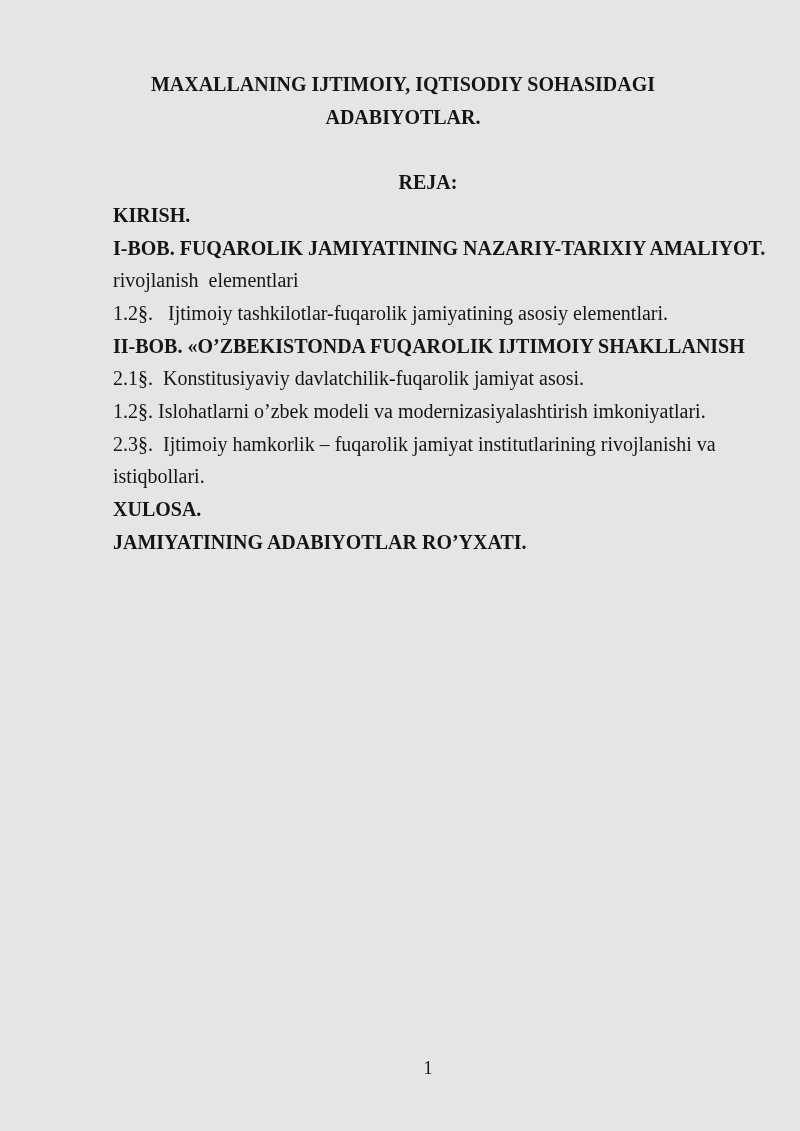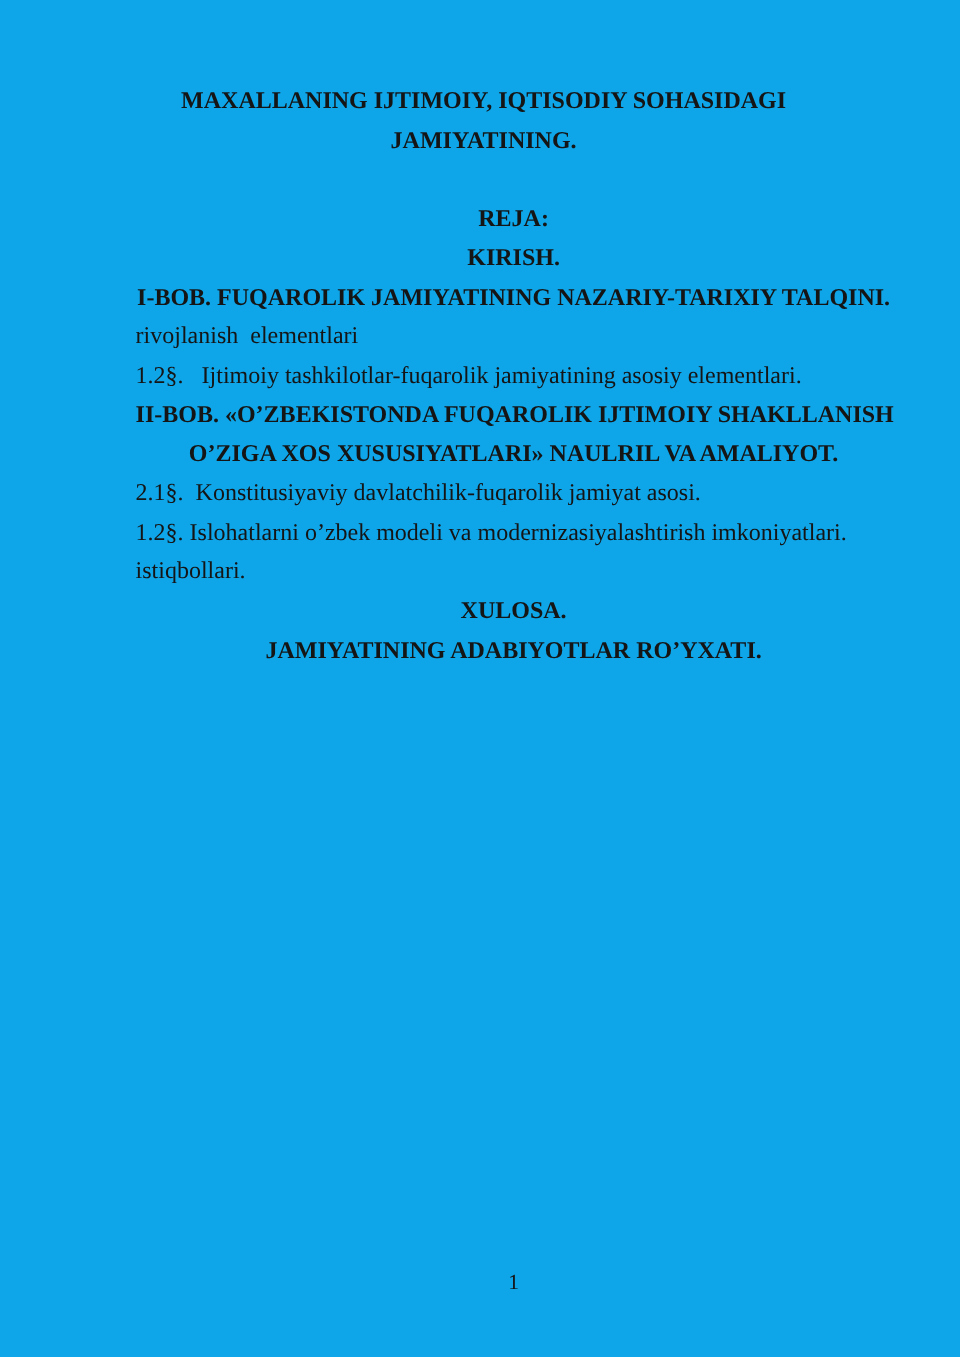--- a/index.html
+++ b/index.html
@@ -22,48 +22,48 @@
     right: 57px;
     top: 68px;
   }
   .line {
     white-space: pre;
     font-size: 20px;
     line-height: 32.7px;
     min-height: 32.7px;
     text-align: left;
   }
-  .line.bold   { font-weight: bold; text-align: center; }
+  .line.bold   { font-weight: bold; }
   .line.center { text-align: center; }
   .line.offset { margin-right: 50px; }
   .footer {
     position: absolute;
     left: 113px;
     right: 57px;
     top: 1058px;
     text-align: center;
     font-size: 18px;
     line-height: 21px;
   }
 </style>
 </head>
 <body>
 
-<div class="page" style="background: #0ea5e9; color: rgb(21, 21, 21);">
+<div class="page" style="background: #e5e5e5; color: rgb(21, 21, 21);">
   <div class="doc-body" id="doc-lines">
       <div class="line bold center offset">MAXALLANING IJTIMOIY, IQTISODIY SOHASIDAGI</div>
-      <div class="line bold center offset">JAMIYATINING.</div>
+      <div class="line bold center offset">ADABIYOTLAR.</div>
       <div class="line regular"></div>
       <div class="line bold center">REJA:</div>
       <div class="line bold">KIRISH.</div>
-      <div class="line bold">I-BOB. FUQAROLIK JAMIYATINING NAZARIY-TARIXIY TALQINI.</div>
+      <div class="line bold">I-BOB. FUQAROLIK JAMIYATINING NAZARIY-TARIXIY AMALIYOT.</div>
       <div class="line regular">rivojlanish  elementlari</div>
       <div class="line regular">1.2§.   Ijtimoiy tashkilotlar-fuqarolik jamiyatining asosiy elementlari.</div>
       <div class="line bold">II-BOB. «O’ZBEKISTONDA FUQAROLIK IJTIMOIY SHAKLLANISH</div>
-      <div class="line bold">O’ZIGA XOS XUSUSIYATLARI» NAULRIL VA AMALIYOT.</div>
       <div class="line regular">2.1§.  Konstitusiyaviy davlatchilik-fuqarolik jamiyat asosi.</div>
       <div class="line regular">1.2§. Islohatlarni o’zbek modeli va modernizasiyalashtirish imkoniyatlari.</div>
+      <div class="line regular">2.3§.  Ijtimoiy hamkorlik – fuqarolik jamiyat institutlarining rivojlanishi va</div>
       <div class="line regular">istiqbollari.</div>
       <div class="line bold">XULOSA.</div>
       <div class="line bold">JAMIYATINING ADABIYOTLAR RO’YXATI.</div>
     </div>
   <div class="footer">1</div>
 </div>
 
 </body></html>

